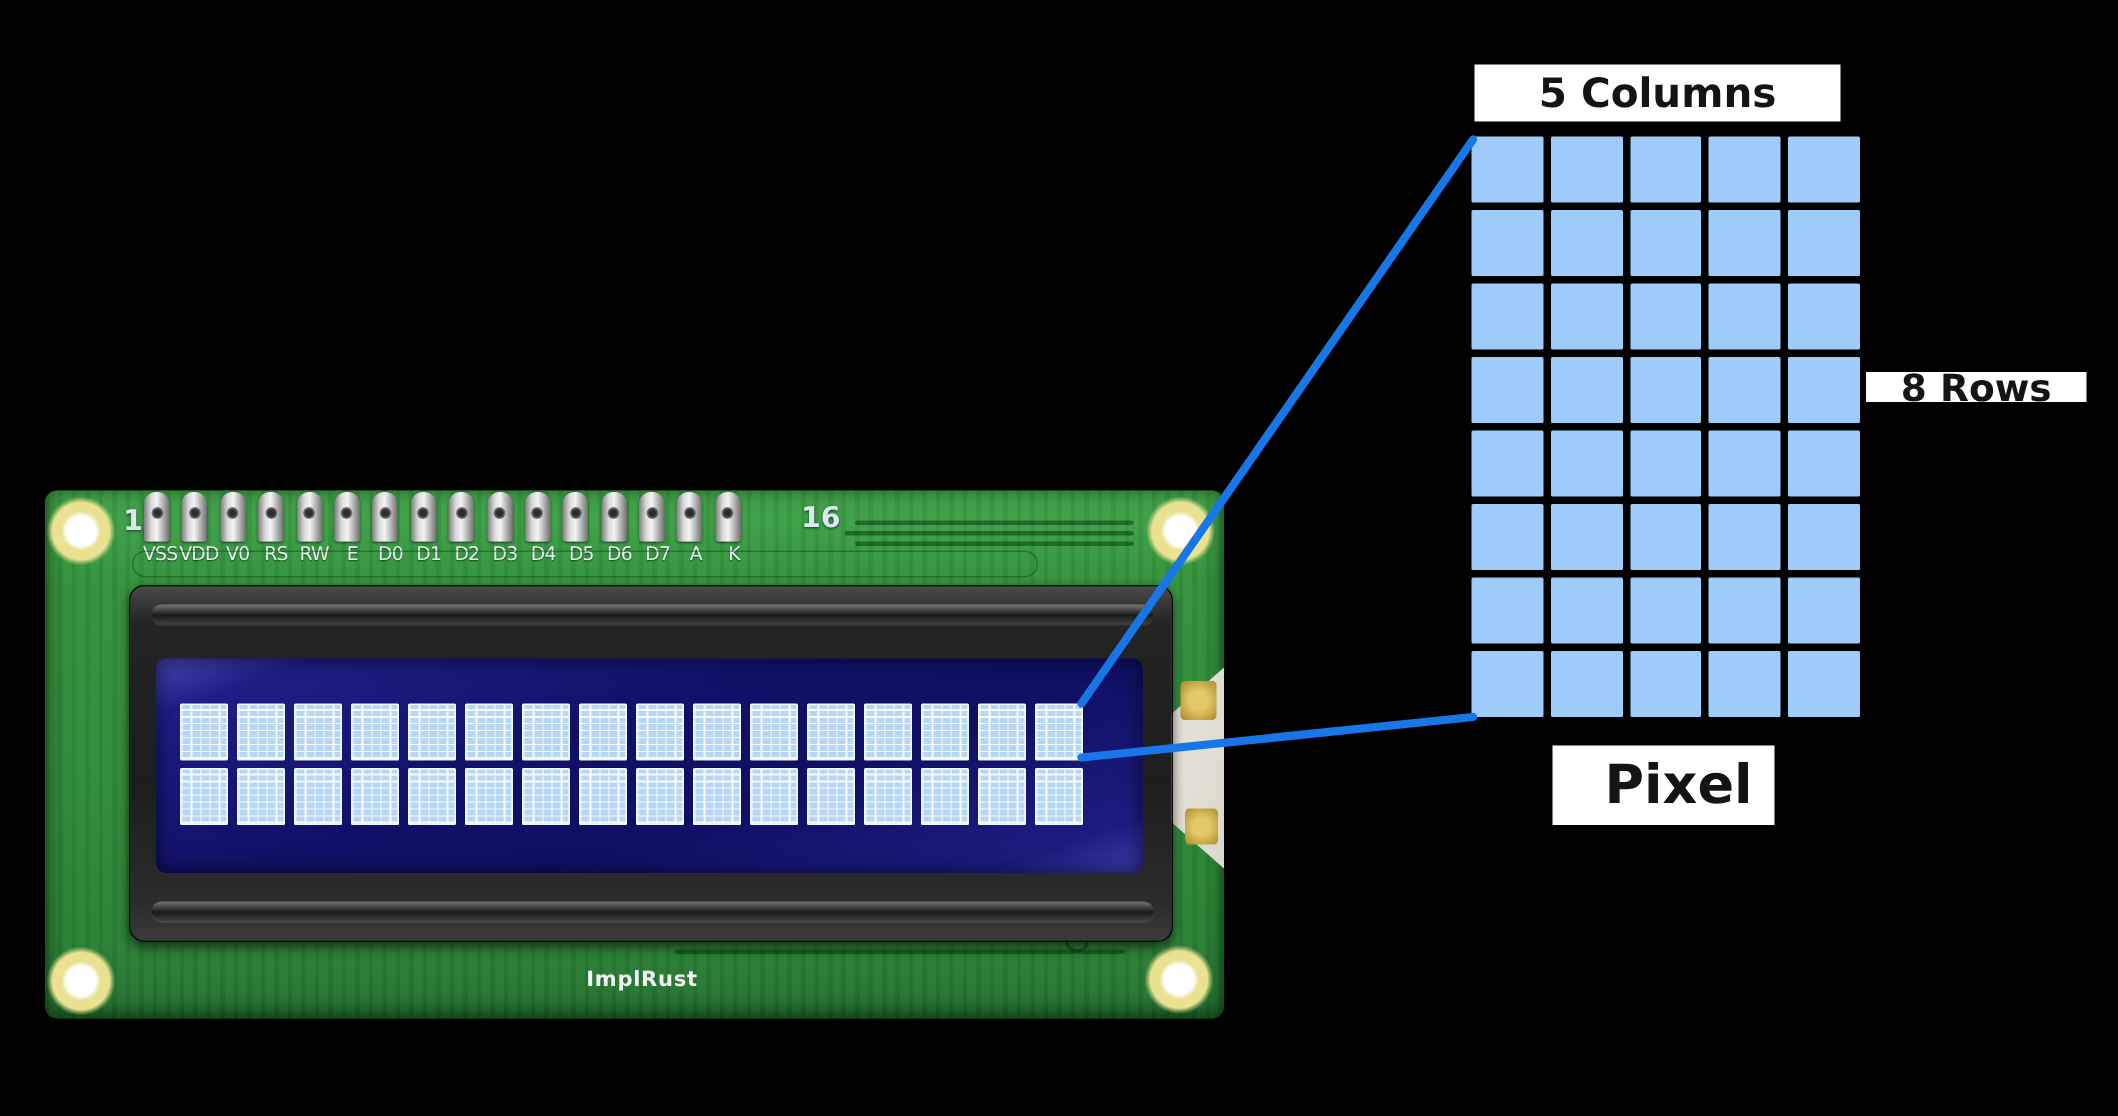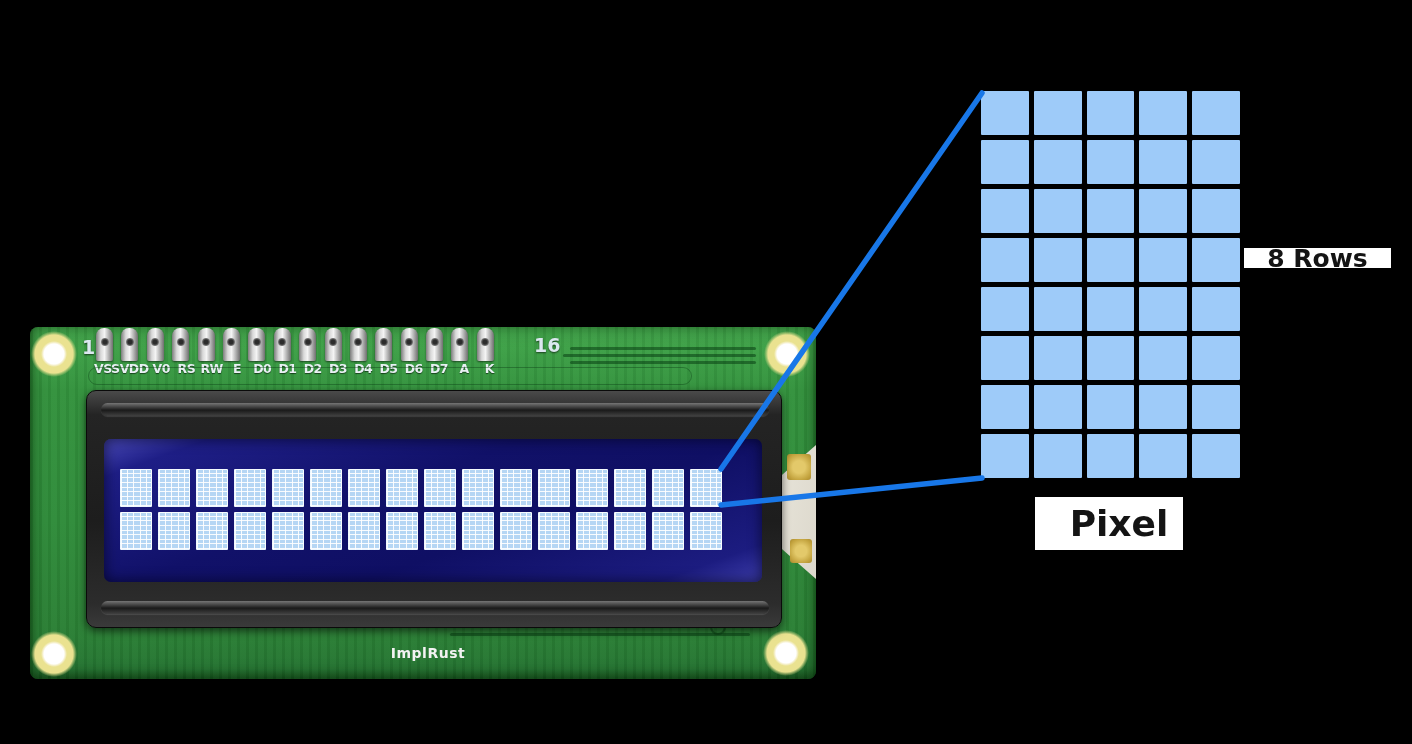--- a/index.html
+++ b/index.html
@@ -20,21 +20,21 @@
   .pin-header{position:absolute;left:66px;top:1px;width:398px;height:34px;display:flex;justify-content:space-between;}
   .pin{width:17px;height:33px;border-radius:8px 8px 2px 2px;position:relative;
        background:linear-gradient(90deg,#7d7d7d 0%,#d9d9d9 28%,#f4f4f4 50%,#b5b5b5 74%,#6f6f6f 100%);
        box-shadow:0 1px 2px rgba(0,0,0,.5);}
   .pin::after{content:"";position:absolute;left:4.5px;top:10px;width:8px;height:8px;border-radius:50%;
        background:radial-gradient(circle,#2c2c2c 0 2px,#555 3px,#888 4px);}
   .pin-num{position:absolute;color:#dce8f0;font-size:19px;font-weight:600;text-shadow:0 1px 2px rgba(0,0,0,.6);}
   .pin-num.left{left:52px;top:9px;}
   .pin-num.right{left:468px;top:7px;padding-left:36px;}
   .pin-labels{position:absolute;left:64px;top:34px;width:408px;display:flex;}
-  .pin-labels span{flex:1;text-align:center;font-size:12.5px;font-weight:700;color:#e9f1f4;
+  .pin-labels span{flex:1;text-align:center;font-size:12.5px;font-weight:400;color:#e9f1f4;
        text-shadow:0 1px 1px rgba(0,0,0,.55);letter-spacing:-.5px;}
 
   .trace{position:absolute;background:rgba(8,62,18,.55);}
   .trace.t1{left:540px;top:20px;width:186px;height:2.5px;border-radius:2px;}
   .trace.t2{left:533px;top:27px;width:193px;height:2.5px;border-radius:2px;}
   .trace.t3{left:540px;top:34px;width:186px;height:2.5px;border-radius:2px;}
   .trace.outline{left:58px;top:40px;width:604px;height:18px;background:none;
        border:1.5px solid rgba(10,60,20,.4);border-radius:9px;}
   .trace.b1{left:420px;top:306px;width:300px;height:2.5px;border-radius:2px;}
   .trace.b2{left:680px;top:292px;width:16px;height:16px;background:none;border:2px solid rgba(8,62,18,.5);border-radius:50%;}
@@ -180,20 +180,21 @@
             <div class="cell"></div>
             <div class="cell"></div>
             <div class="cell"></div>
           </div>
       </div>
     </div>
 
     <div class="brand">ImplRust</div>
   </div>
 
+  <div class="anno-label col-label">5 Columns</div>
   <div class="pixel-grid">
       <div class="pcell"></div>
       <div class="pcell"></div>
       <div class="pcell"></div>
       <div class="pcell"></div>
       <div class="pcell"></div>
       <div class="pcell"></div>
       <div class="pcell"></div>
       <div class="pcell"></div>
       <div class="pcell"></div>

